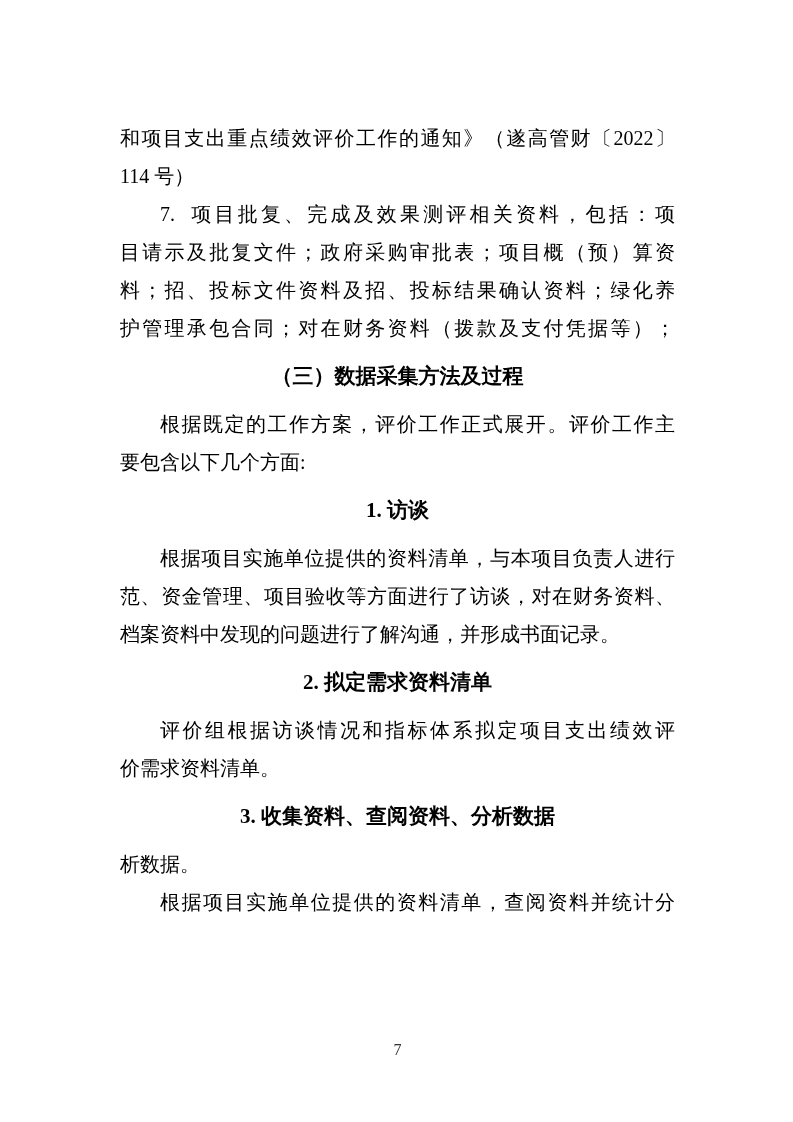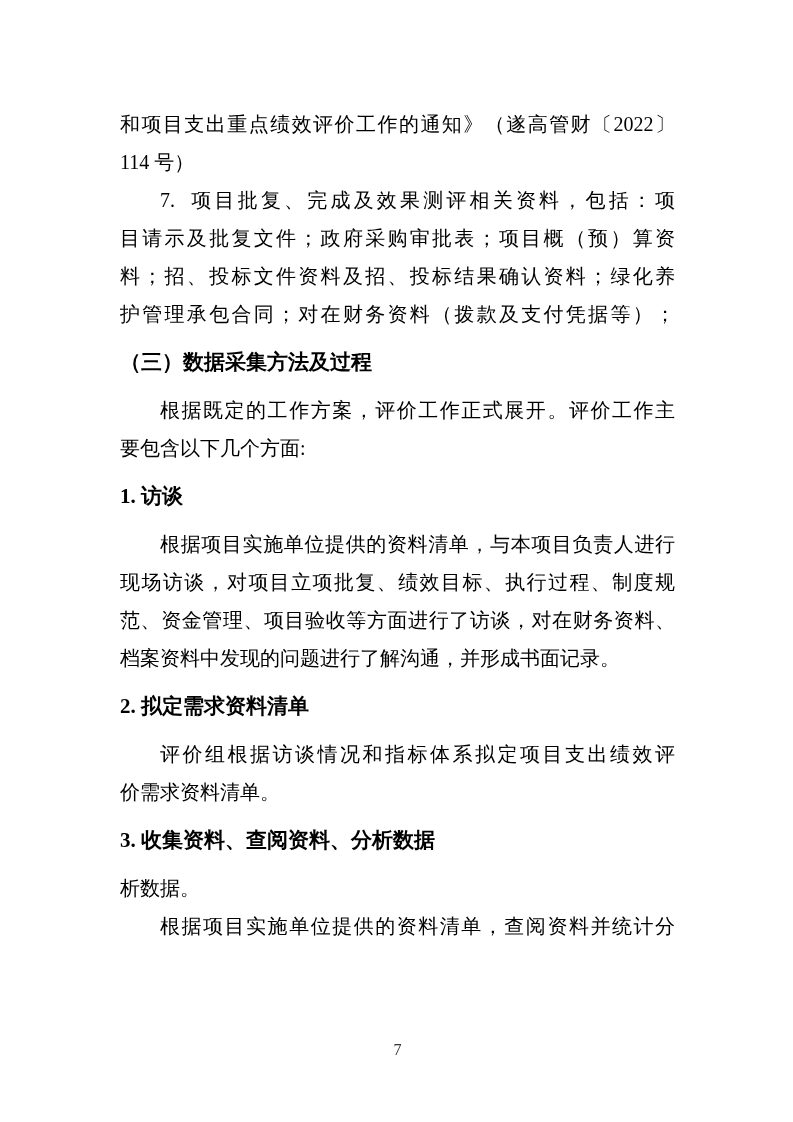--- a/index.html
+++ b/index.html
@@ -12,21 +12,21 @@
     width: 793px;
     height: 1122px;
     background: #ffffff;
     color: #000000;
     font-family: "Liberation Serif", "DejaVu Serif", serif;
     overflow: hidden;
   }
   .content {
     position: absolute;
     left: 120px;
-    top: 105px;
+    top: 119px;
     width: 555px;
   }
   .para { margin: 0; }
   .line {
     font-size: 20px;
     line-height: 38px;
     text-align: justify;
     text-align-last: justify;
     text-justify: inter-character;
     white-space: pre-wrap;
@@ -35,21 +35,21 @@
     text-align-last: left;
   }
   .line.ind {
     text-indent: 40px;
   }
   .hd {
     font-size: 21px;
     font-weight: 700;
     line-height: 38px;
     margin: 10px 0;
-    text-align: left;
+    text-align: center;
   }
   .footer {
     position: absolute;
     left: 120px;
     top: 1040px;
     width: 555px;
     text-align: center;
     font-size: 16px;
     line-height: 20px;
     color: #333333;
@@ -77,21 +77,20 @@
 
     <div class="para">
       <div class="line ind">根据既定的工作方案，评价工作正式展开。评价工作主</div>
       <div class="line end">要包含以下几个方面:</div>
     </div>
 
     <h3 class="hd">1. 访谈</h3>
 
     <div class="para">
       <div class="line ind">根据项目实施单位提供的资料清单，与本项目负责人进行</div>
-      <div class="line">现场访谈，对项目立项批复、绩效目标、执行过程、制度规</div>
       <div class="line">范、资金管理、项目验收等方面进行了访谈，对在财务资料、</div>
       <div class="line end">档案资料中发现的问题进行了解沟通，并形成书面记录。</div>
     </div>
 
     <h3 class="hd">2. 拟定需求资料清单</h3>
 
     <div class="para">
       <div class="line ind">评价组根据访谈情况和指标体系拟定项目支出绩效评</div>
       <div class="line end">价需求资料清单。</div>
     </div>

